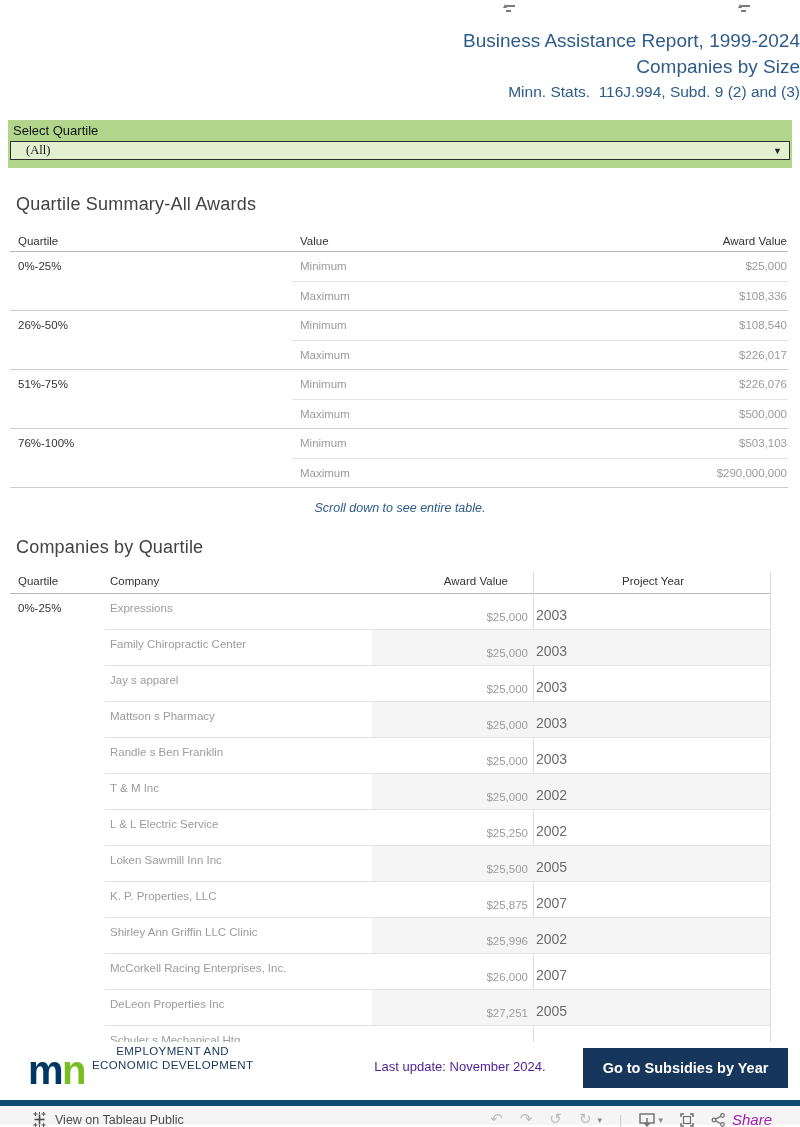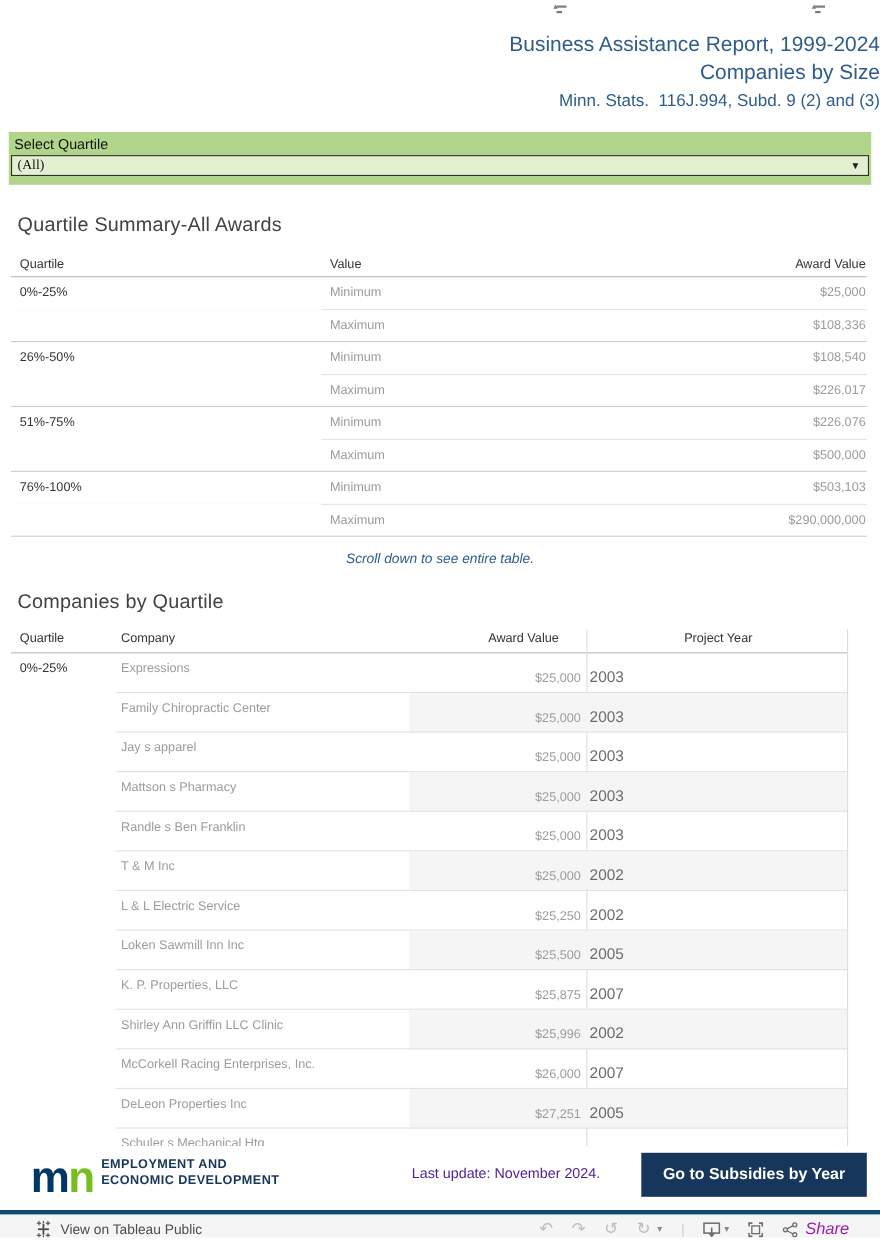--- a/index.html
+++ b/index.html
@@ -15,21 +15,21 @@
   .title-l2 { font-size:19px; line-height:26px; }
   .title-l3 { font-size:15.5px; line-height:24px; white-space:pre-wrap; }
 
   
   .filter { position:absolute; top:120px; left:8px; width:784px; height:48px; background:#b2d58c; }
   .filter-label { position:absolute; top:3px; left:5px; font-family:Liberation Sans, sans-serif; font-size:13px; color:#111; }
   .filter-select {
     position:absolute; top:21px; left:2px; right:2px; height:19px;
     background:#e3f0d0; border:1px solid #2d2d2d; display:flex; align-items:center; cursor:default;
   }
-  .filter-select .val { font-family:"Liberation Serif","DejaVu Serif",serif; font-size:12.5px; color:#111; padding-left:5px; flex:1; }
+  .filter-select .val { font-family:"Liberation Serif","DejaVu Serif",serif; font-size:12.5px; color:#111; padding-left:15px; flex:1; }
   .filter-select .caret { color:#222; font-size:9px; padding-right:7px; }
 
   
   .sec-heading { position:absolute; left:16px; font-size:18px; color:#424242; letter-spacing:0.2px; }
 
   
   .sum-head { position:absolute; top:233px; left:10px; right:12px; height:18px; font-size:11.5px; color:#333; }
   .sum-head .c-quartile { position:absolute; left:8px; top:2px; }
   .sum-head .c-value { position:absolute; left:290px; top:2px; }
   .sum-head .c-award { position:absolute; right:1px; top:2px; }
@@ -68,29 +68,29 @@
   .co-row { position:relative; width:800px; height:36px; }
   .co-row .band { position:absolute; top:0; left:372px; width:398px; height:100%; background:#f5f5f5; }
   .co-row .sep { position:absolute; bottom:0; left:105px; width:665px; height:1px; background:#e2e2e2; }
   .co-row .company { position:absolute; top:8px; left:110px; font-size:11.5px; color:#9c9c9c; }
   .co-row .value { position:absolute; bottom:7px; right:272px; font-size:11.5px; color:#9c9c9c; }
   .co-row .year { position:absolute; bottom:7px; left:536px; width:234px; font-size:14px; color:#6b6b6b; }
 
   
   .footer { position:absolute; top:1042px; left:0; width:800px; height:58px; background:#fff; }
   .mn-logo { position:absolute; left:30px; top:6px; width:56px; height:42px; }
-  .org { position:absolute; left:92px; top:10px; font-size:11.5px; font-weight:bold; color:#16365c; letter-spacing:0.4px; line-height:14px; }
+  .org { position:absolute; left:92px; top:2px; font-size:11.5px; font-weight:normal; color:#16365c; letter-spacing:0.4px; line-height:14px;text-align:center; }
   .last-update { position:absolute; left:340px; top:17px; width:240px; text-align:center; font-size:13px; color:#4c1d95; }
   .go-button {
     position:absolute; left:583px; top:6px; width:205px; height:40px; background:#16365c; color:#fff;
     font-size:14.5px; font-weight:bold; display:flex; align-items:center; justify-content:center; cursor:pointer; border:none;
   }
 
   
-  .tbar { position:absolute; top:1100px; left:0; width:800px; height:25px; background:#f5f5f5; border-top:4px solid #0c4a6e; }
+  .tbar { position:absolute; top:1100px; left:0; width:800px; height:25px; background:#f5f5f5; border-top:6px solid #0c4a6e; }
   .tbar-left { position:absolute; left:32px; top:0; height:27px; display:flex; align-items:center; gap:8px; cursor:pointer; }
   .tbar-left .txt { font-size:12.5px; color:#4c4c4c; }
   .tbar-right { position:absolute; right:28px; top:0; height:27px; display:flex; align-items:center; gap:17px; }
   .tb-ic { color:#a3a3a3; font-size:15px; line-height:1; cursor:pointer; font-family:"DejaVu Sans",sans-serif; }
   .tb-ic.dim { color:#bdbdbd; }
   .tb-caret { color:#8a8a8a; font-size:9px; cursor:pointer; margin-left:-11px; }
   .tb-sep { color:#cfcfcf; font-size:13px; }
   .tb-share { display:flex; align-items:center; gap:6px; cursor:pointer; }
   .tb-share .txt { font-size:15px; color:#a21caf;font-style:italic; }
   svg { display:block; }

